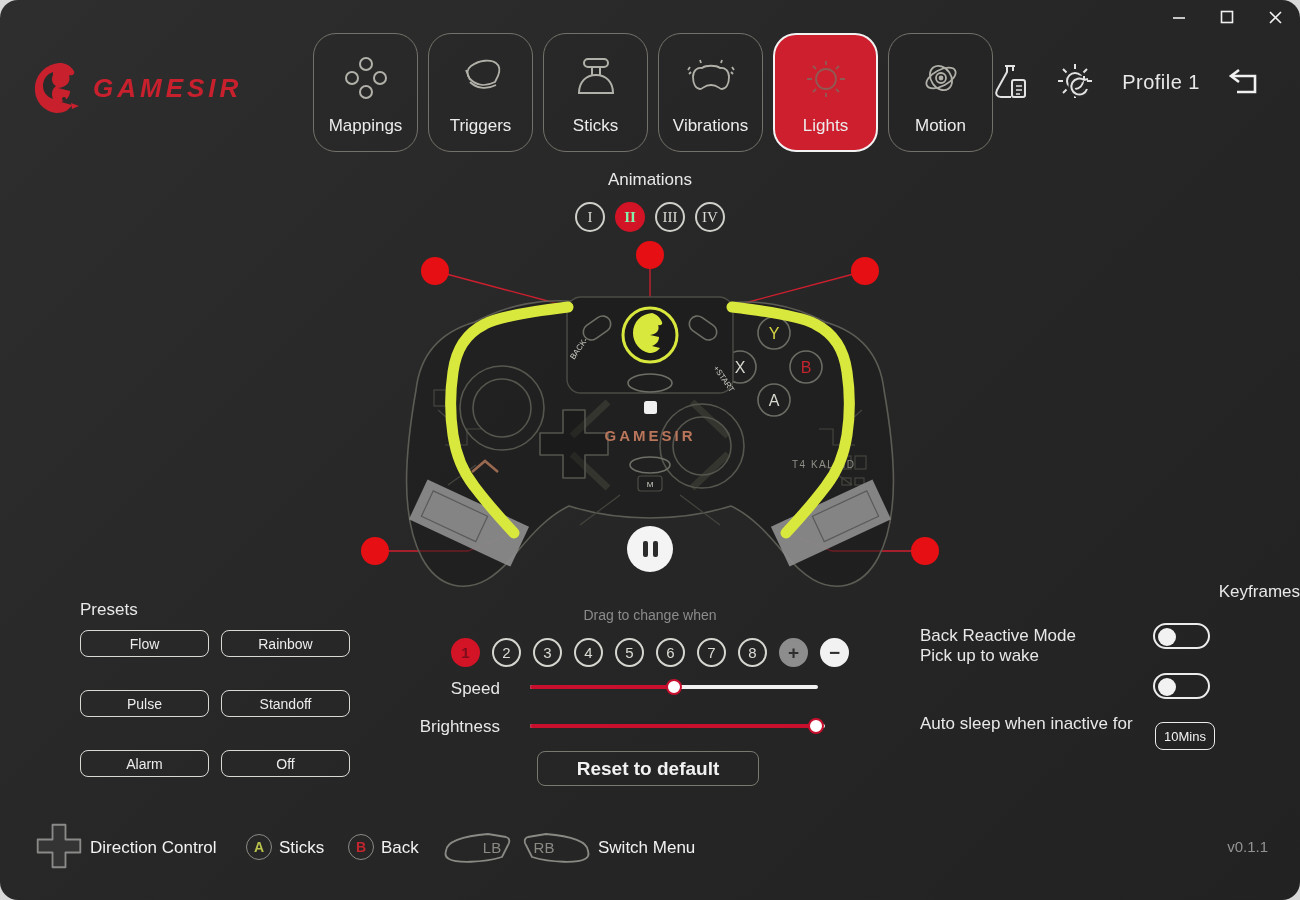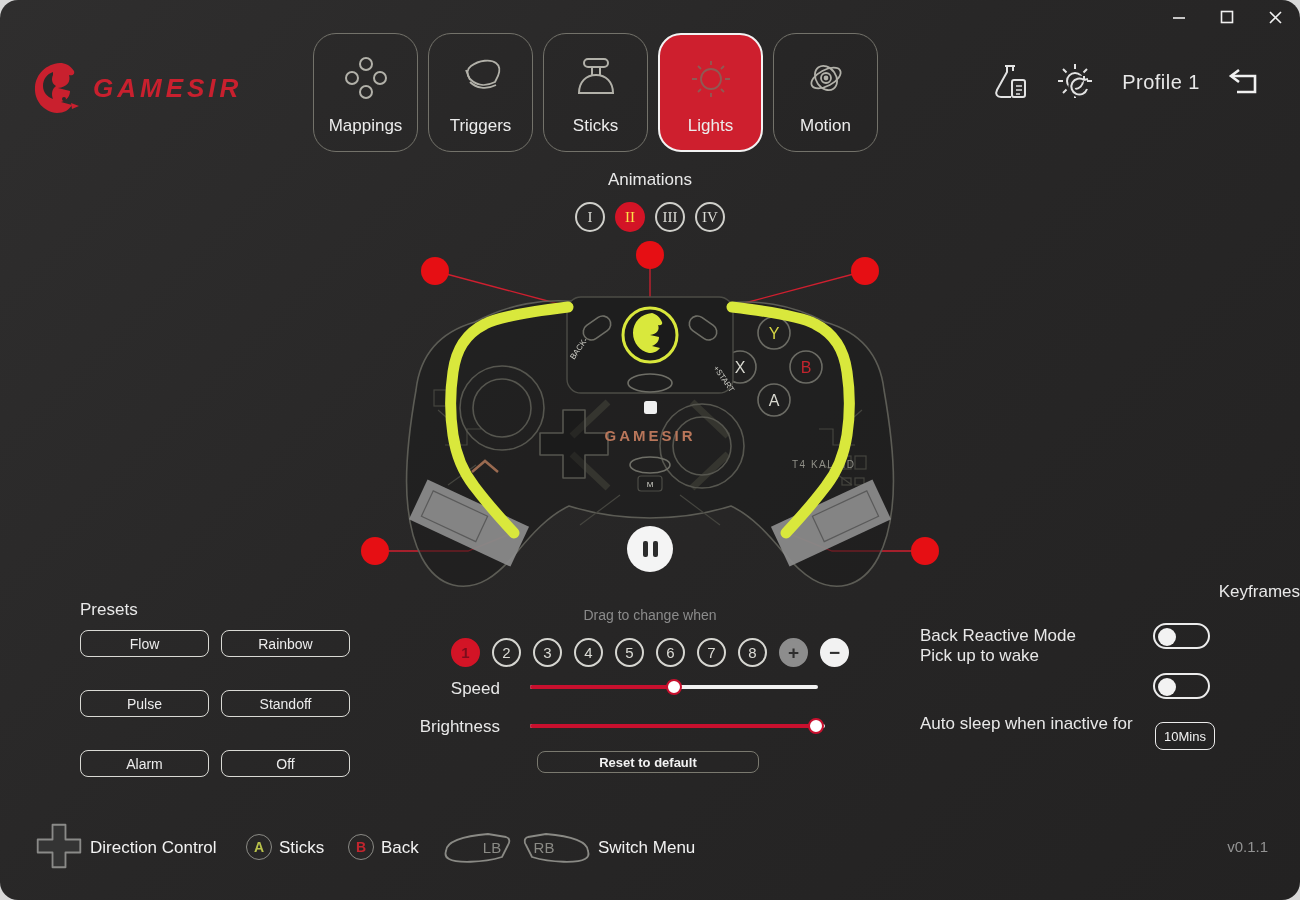--- a/index.html
+++ b/index.html
@@ -27,21 +27,21 @@
   .profile-area { position:absolute; right:40px; top:62px; display:flex; align-items:center; gap:26px; }
   .profile-label { font-size:20px; color:#e8e8e8; letter-spacing:0.5px; }
   
   .anim-title { position:absolute; left:0; top:170px; width:1300px; text-align:center; font-size:17px; color:#e8e8e8; }
   .anim-row { position:absolute; left:0; top:202px; width:1300px; display:flex; justify-content:center; gap:10px; }
   .roman {
     width:30px; height:30px; border-radius:50%; border:2px solid #cfcfca; color:#dcdcd6;
     display:flex; align-items:center; justify-content:center;
     font-family:"Liberation Serif", serif; font-size:15px; cursor:pointer; background:transparent;
   }
-  .roman.active { background:#d31426; border-color:#d31426; color:#fde047; font-weight:normal; }
+  .roman.active { background:#d31426; border-color:#d31426; color:#86efac; font-weight:bold; }
   
   .controller-svg { position:absolute; left:350px; top:240px; }
   
   .pause-btn { position:absolute; left:627px; top:526px; width:46px; height:46px; border-radius:50%;
     background:#f4f4f4; display:flex; align-items:center; justify-content:center; gap:5px; cursor:pointer; }
   .pause-btn i { display:block; width:5px; height:16px; background:#2c2c2c; border-radius:2px; }
   
   .kf-title { position:absolute; left:0; top:582px; width:1300px; text-align:right; font-size:17px; color:#e8e8e8; }
   .kf-sub { position:absolute; left:0; top:607px; width:1300px; text-align:center; font-size:14px; color:#8b8b8b; }
   .kf-row { position:absolute; left:0; top:638px; width:1300px; display:flex; justify-content:center; gap:12px; }
@@ -52,23 +52,23 @@
   .kf.active { background:#d31426; border-color:#d31426; color:#7c0d1c; font-weight:bold; }
   .kf.add { background:#8d8d8d; border-color:#8d8d8d; color:#2e2e2e; font-size:19px; font-weight:bold; }
   .kf.remove { background:#f2f2f2; border-color:#f2f2f2; color:#2e2e2e; font-size:19px; font-weight:bold; }
   
   .slider-label { position:absolute; width:160px; text-align:right; font-size:17px; color:#e8e8e8; }
   .slider-track { position:absolute; height:4px; background:#f2f2f2; border-radius:2px; cursor:pointer; }
   .slider-fill { position:absolute; left:0; top:0; height:4px; background:#c8102e; border-radius:2px; }
   .slider-thumb { position:absolute; top:-6px; width:16px; height:16px; border-radius:50%; background:#fff;
     border:2px solid #c8102e; cursor:grab; }
   
-  .reset-btn { position:absolute; left:537px; top:751px; width:222px; height:22px;
+  .reset-btn { position:absolute; left:537px; top:751px; width:222px; height:35px;
     border:1.5px solid #7a796f; border-radius:8px; background:transparent;
-    color:#f2f2f2; font-size:13px; font-weight:bold; display:flex; align-items:center; justify-content:center; cursor:pointer;
+    color:#f2f2f2; font-size:19px; font-weight:bold; display:flex; align-items:center; justify-content:center; cursor:pointer;
     font-family:"Liberation Sans", sans-serif; }
   
   .presets-title { position:absolute; left:80px; top:600px; font-size:17px; color:#e8e8e8; }
   .presets-grid { position:absolute; left:80px; top:630px; display:grid; grid-template-columns:129px 129px; gap:33px 12px; }
   .preset-btn { height:27px; border:1.5px solid #d9d9d4; border-radius:8px; background:transparent;
     color:#ececec; font-size:14px; display:flex; align-items:center; justify-content:center; cursor:pointer; }
   
   .set-label { position:absolute; left:920px; font-size:17px; color:#e8e8e8; line-height:24px; }
   .toggle { position:absolute; left:1153px; width:57px; height:26px; border:2px solid #ececec; border-radius:13px; cursor:pointer; }
   .toggle .knob { position:absolute; left:3px; top:3px; width:18px; height:18px; border-radius:50%; background:#f2f2f2; }
@@ -138,20 +138,31 @@
     <div class="tab">
       <div class="ticon">
         <svg width="48" height="48" fill="none" stroke="#b2b1a9" stroke-width="2">
           <rect x="12" y="5" width="24" height="8" rx="4"></rect>
           <line x1="20" y1="13" x2="20" y2="21"></line>
             <line x1="28" y1="13" x2="28" y2="21"></line>
           <path d="M7,39 C7,28 14,21 24,21 C34,21 41,28 41,39 Z"></path>
         </svg>
       </div>
       <div class="tlabel">Sticks</div>
+    </div>
+    <div class="tab">
+      <div class="ticon">
+        <svg width="48" height="48" fill="none" stroke="#b2b1a9" stroke-width="1.8">
+          <path d="M15,14 C19,11 29,11 33,14 C38,13 42,17 42,23 C42,30 39,35 35,35 C32,35 31,31 24,31 C17,31 16,35 13,35 C9,35 6,30 6,23 C6,17 10,13 15,14 Z"></path>
+          <path d="M3,13 l-2,3 M4,18 l-2,2"></path>
+            <path d="M45,13 l2,3 M44,18 l2,2"></path>
+          <path d="M14,9 l-1,-3 M34,9 l1,-3"></path>
+        </svg>
+      </div>
+      <div class="tlabel">Vibrations</div>
     </div>
     <div class="tab active">
       <div class="ticon">
         <svg width="48" height="48" fill="none" stroke="#8f5a54" stroke-width="1.8">
           <circle cx="24" cy="25" r="10"></circle>
           <path d="M24,11 v-4 M24,39 v4 M10,25 h-5 M38,25 h5 M14,15 l-3,-3 M34,15 l3,-3 M14,35 l-3,3 M34,35 l3,3"></path>
         </svg>
       </div>
       <div class="tlabel">Lights</div>
     </div>

